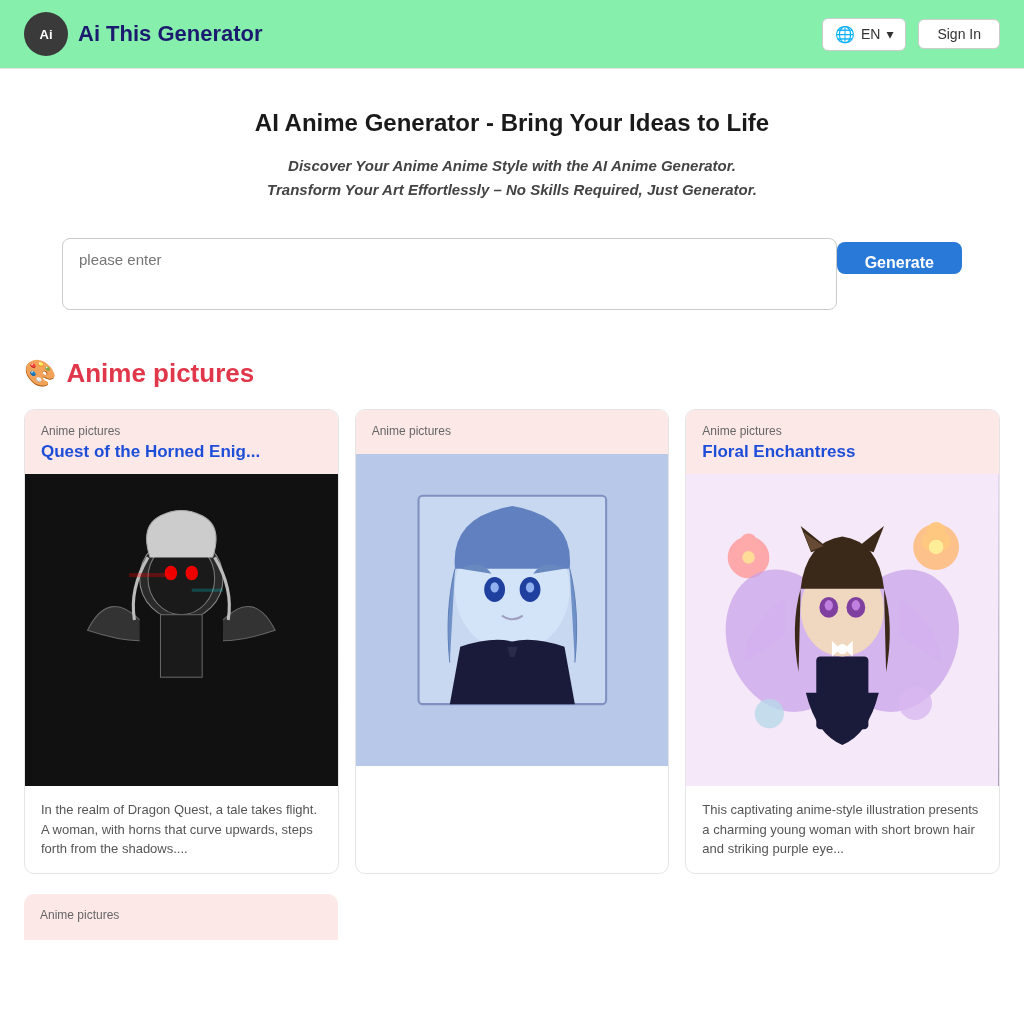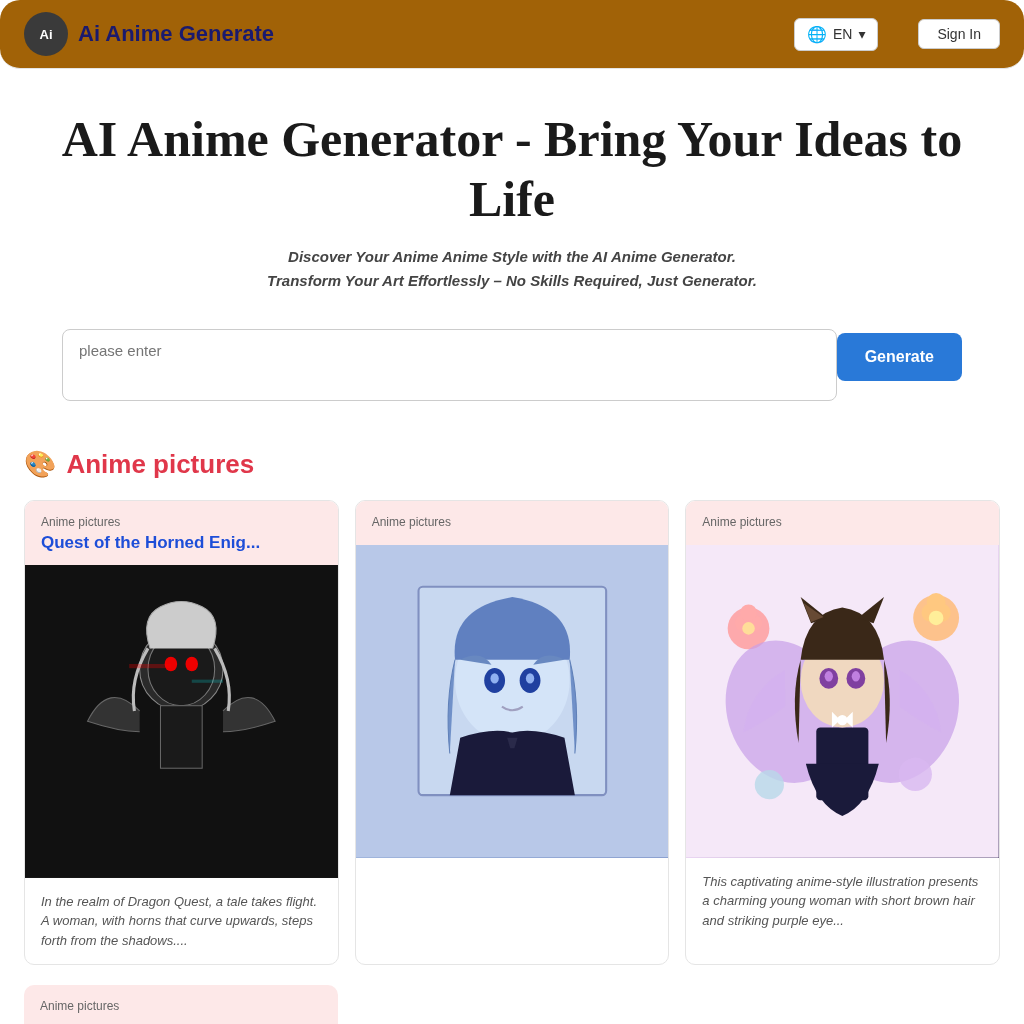--- a/index.html
+++ b/index.html
@@ -5,22 +5,21 @@
     * { margin: 0; padding: 0; box-sizing: border-box; }
     body { font-family: -apple-system, BlinkMacSystemFont, 'Segoe UI', sans-serif; background: #fff; color: #333; }
 
     
     .header {
       display: flex;
       align-items: center;
       justify-content: space-between;
       padding: 12px 24px;
       border-bottom: 1px solid #e5e5e5;
-      background: #a16207;
-      border-radius: 20px;
+      background: #86efac;
     }
     .header-logo {
       display: flex;
       align-items: center;
       gap: 10px;
     }
     .logo-icon {
       width: 44px;
       height: 44px;
       background: #3a3a3a;
@@ -60,42 +59,40 @@
     }
     .signin-btn {
       border: 1px solid #ccc;
       border-radius: 6px;
       padding: 6px 18px;
       background: #fff;
       cursor: pointer;
       font-size: 14px;
       color: #333;
       font-weight: 500;
-      margin-left: 28px;
     }
 
     
     .main {
       max-width: 1024px;
       margin: 0 auto;
       padding: 40px 24px 24px;
     }
 
     
     .hero {
       text-align: center;
       margin-bottom: 36px;
     }
     .hero-title {
-      font-size: 50px;
+      font-size: 24px;
       font-weight: 800;
       color: #1a1a1a;
       margin-bottom: 16px;
       line-height: 1.2;
-      font-family: Liberation Serif, serif;
     }
     .hero-subtitle {
       font-size: 15px;
       font-weight: 600;
       font-style: italic;
       color: #444;
       line-height: 1.6;
     }
 
     
@@ -123,21 +120,21 @@
     .generate-btn {
       background: #2979d8;
       color: #fff;
       border: none;
       border-radius: 8px;
       padding: 12px 28px;
       font-size: 16px;
       font-weight: 600;
       cursor: pointer;
       white-space: nowrap;
-      height: 48px;
+      height: 32px;
       align-self: flex-start;
       margin-top: 4px;
     }
 
     
     .section-title {
       display: flex;
       align-items: center;
       gap: 10px;
       font-size: 26px;
@@ -211,21 +208,20 @@
       display: flex;
       align-items: center;
       justify-content: center;
       font-size: 60px;
     }
     .card-desc {
       padding: 14px 16px;
       font-size: 13px;
       color: #555;
       line-height: 1.5;
-      font-style: italic;
     }
 
     
     .partial-card {
       background: #fde8e8;
       border-radius: 10px 10px 0 0;
       padding: 14px 16px;
       width: calc(33.33% - 11px);
       margin-top: 4px;
     }
@@ -236,21 +232,21 @@
     }
   </style>
 </head>
 <body>
 
 <header class="header">
   <div class="header-logo">
     <div class="logo-icon">
       <span>Ai</span>
     </div>
-    <span class="logo-text">Ai Anime Generate</span>
+    <span class="logo-text">Ai This Generator</span>
   </div>
   <div class="header-right">
     <button class="lang-btn">
       <span class="globe-icon">🌐</span>
       <span>EN</span>
       <span>▾</span>
     </button>
     <button class="signin-btn">Sign In</button>
   </div>
 </header>
@@ -344,20 +340,21 @@
 
             <polygon points="145,185 155,185 152,195 148,195" fill="#2a2a4a"></polygon>
           </svg>
         </div>
       </div>
     </div>
 
     <div class="card">
       <div class="card-header">
         <div class="card-category">Anime pictures</div>
+        <div class="card-title">Floral Enchantress</div>
       </div>
       <div class="card-image-wrap">
         <div class="card-image-3">
           <svg width="100%" height="100%" viewBox="0 0 300 300" xmlns="http://www.w3.org/2000/svg">
             <rect width="300" height="300" fill="#f5e8f8"></rect>
 
             <circle cx="60" cy="80" r="20" fill="#ff9999" opacity="0.8"></circle>
             <circle cx="55" cy="75" r="8" fill="#ffaaaa"></circle>
             <circle cx="65" cy="75" r="8" fill="#ffaaaa"></circle>
             <circle cx="60" cy="65" r="8" fill="#ffaaaa"></circle>

